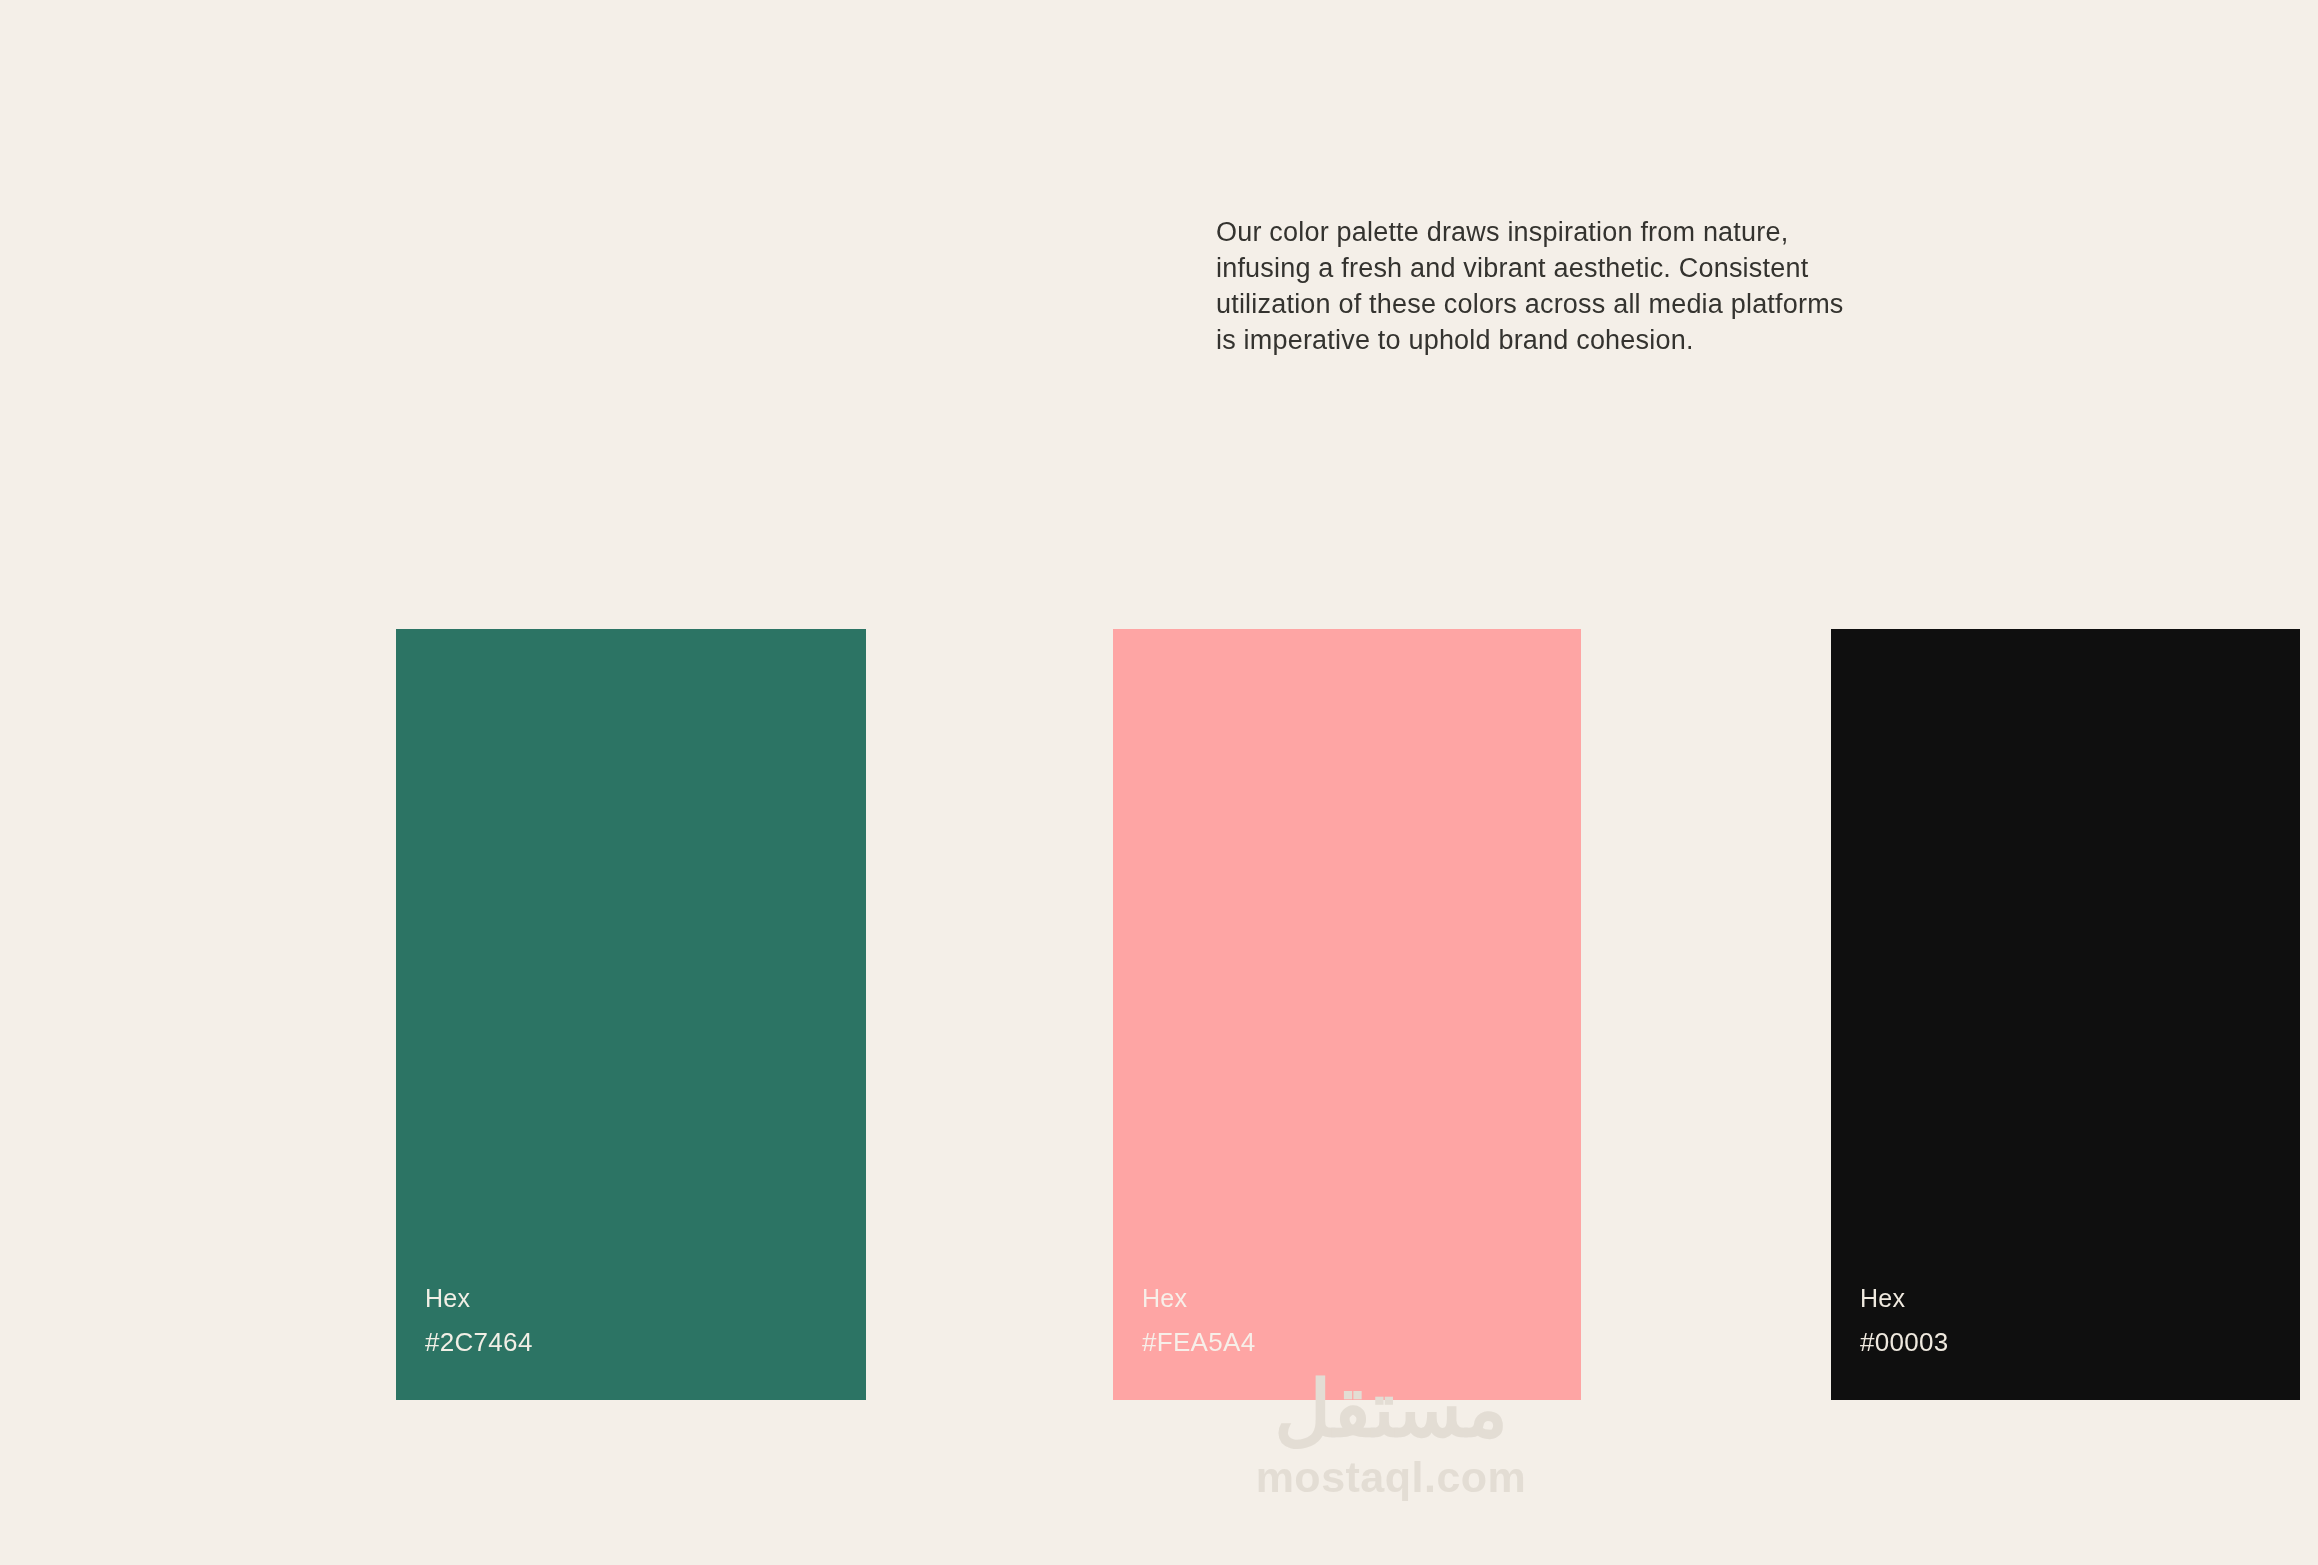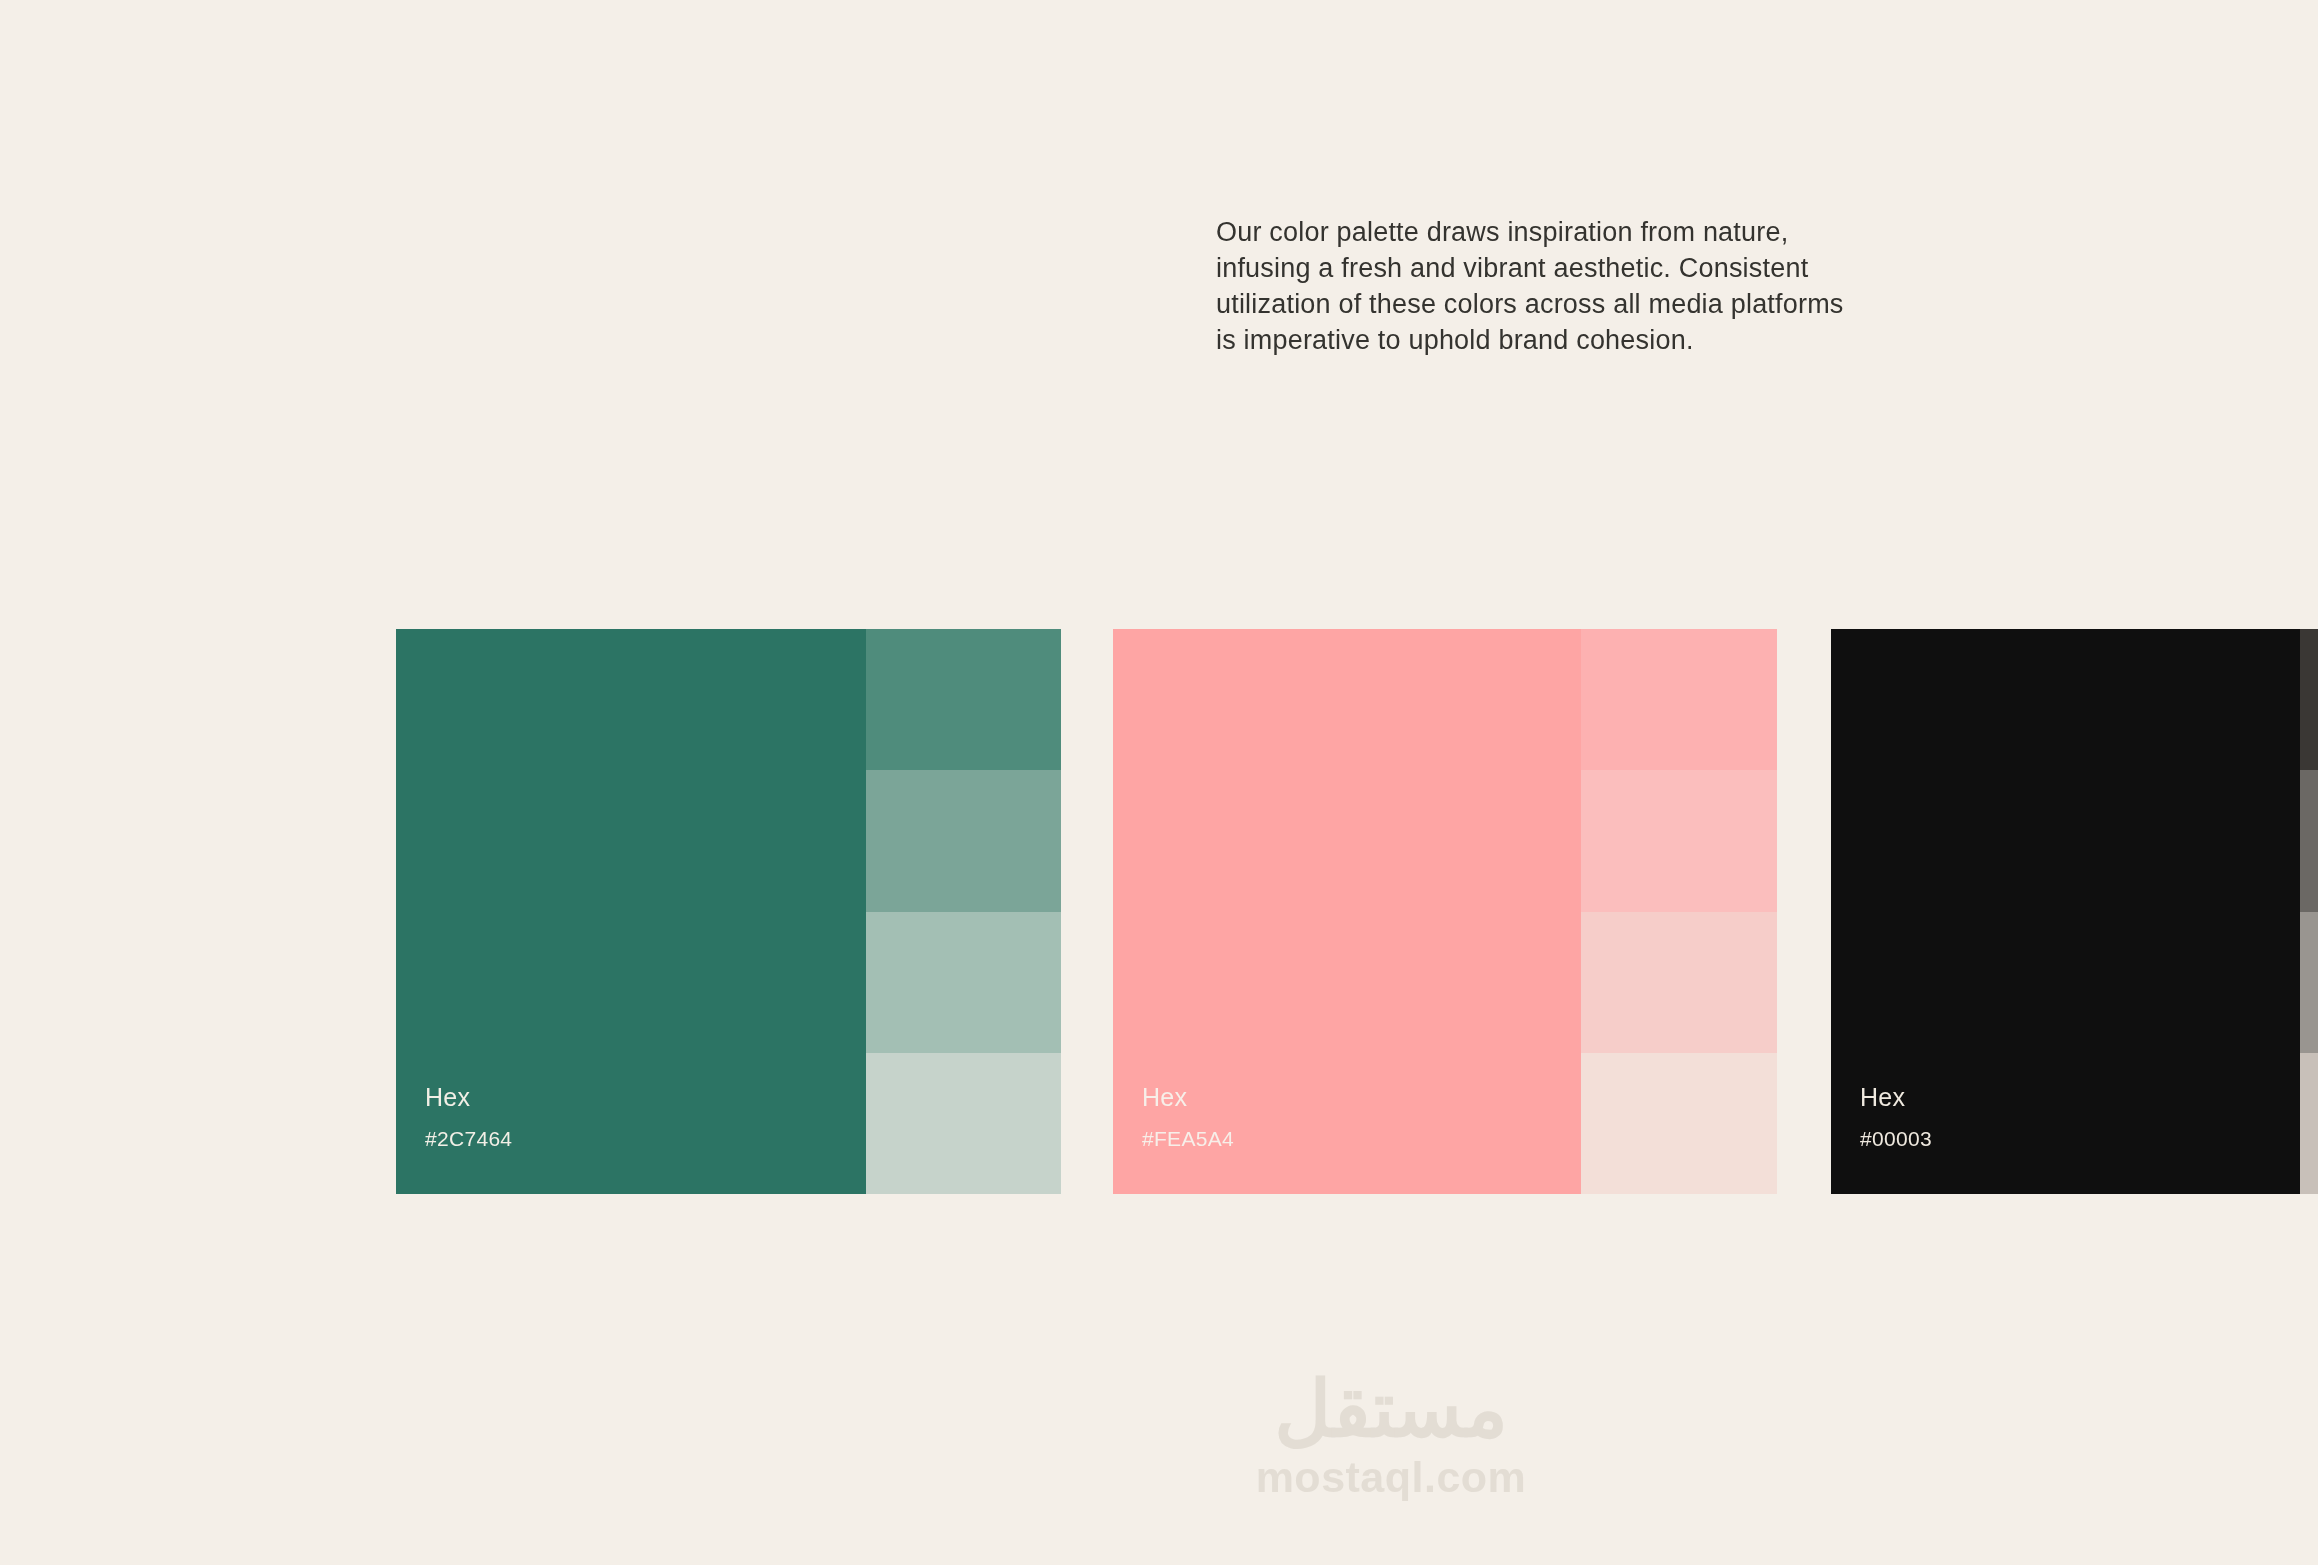--- a/index.html
+++ b/index.html
@@ -53,23 +53,23 @@
     font-weight: 400;
     color: #34332F;
     letter-spacing: 0.2px;
     white-space: nowrap;
   }
 
   
   .card {
     position: absolute;
     top: 629px;
-    height: 565px;
+    height: 771px;
     display: flex;
-    flex-direction: row;
+    flex-direction: column;
     overflow: hidden;
   }
   #card-green  { left: 396px;  width: 665px; }
   #card-pink   { left: 1113px; width: 664px; }
   #card-black  { left: 1831px; width: 664px; }
 
   .card-main {
     position: relative;
     height: 100%;
     flex: none;
@@ -97,21 +97,21 @@
   .hex-label {
     display: block;
     font-size: 25px;
     line-height: 1.0;
     font-weight: 400;
     letter-spacing: 0.3px;
     margin-bottom: 18.5px;
   }
   .hex-value {
     display: block;
-    font-size: 21px;
+    font-size: 26px;
     line-height: 1.0;
     font-weight: 400;
     letter-spacing: 0.3px;
   }
 
   
   #watermark {
     position: absolute;
     left: 0;
     top: 1370px;

